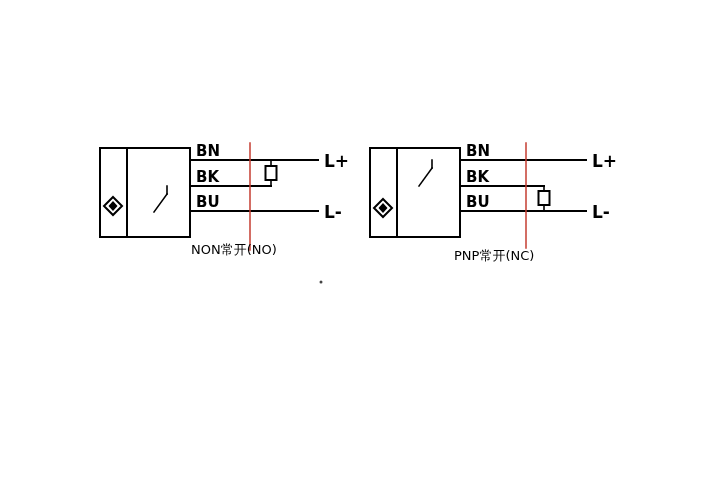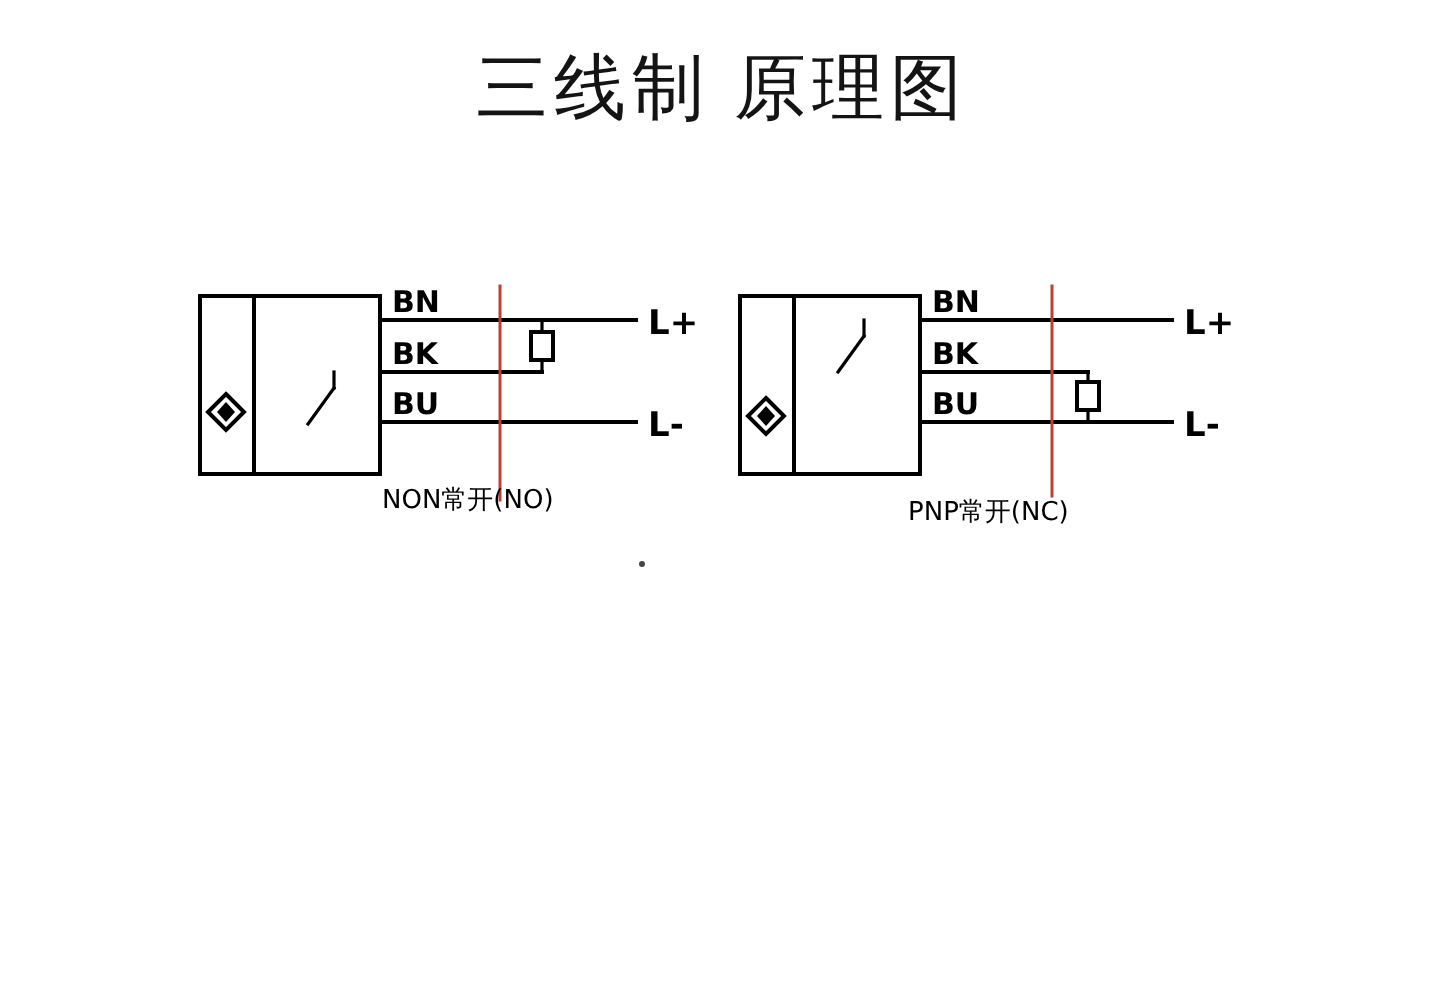--- a/index.html
+++ b/index.html
@@ -57,21 +57,20 @@
   .caption {
     font-family: "DejaVu Sans", sans-serif;
     font-size: 13px;
   }
 </style>
 </head>
 <body>
 
 <div class="canvas">
 
-  <div class="slide-title">三线制 原理图</div>
 
   <svg class="diagram" width="722" height="500" viewBox="0 0 722 500">
 
     <g class="ink">
 
       <rect x="100" y="148" width="90" height="89"></rect>
       <line x1="127" y1="148" x2="127" y2="237"></line>
 
       <g>
         <polygon class="outline" points="113,197 122,206 113,215 104,206"></polygon>

